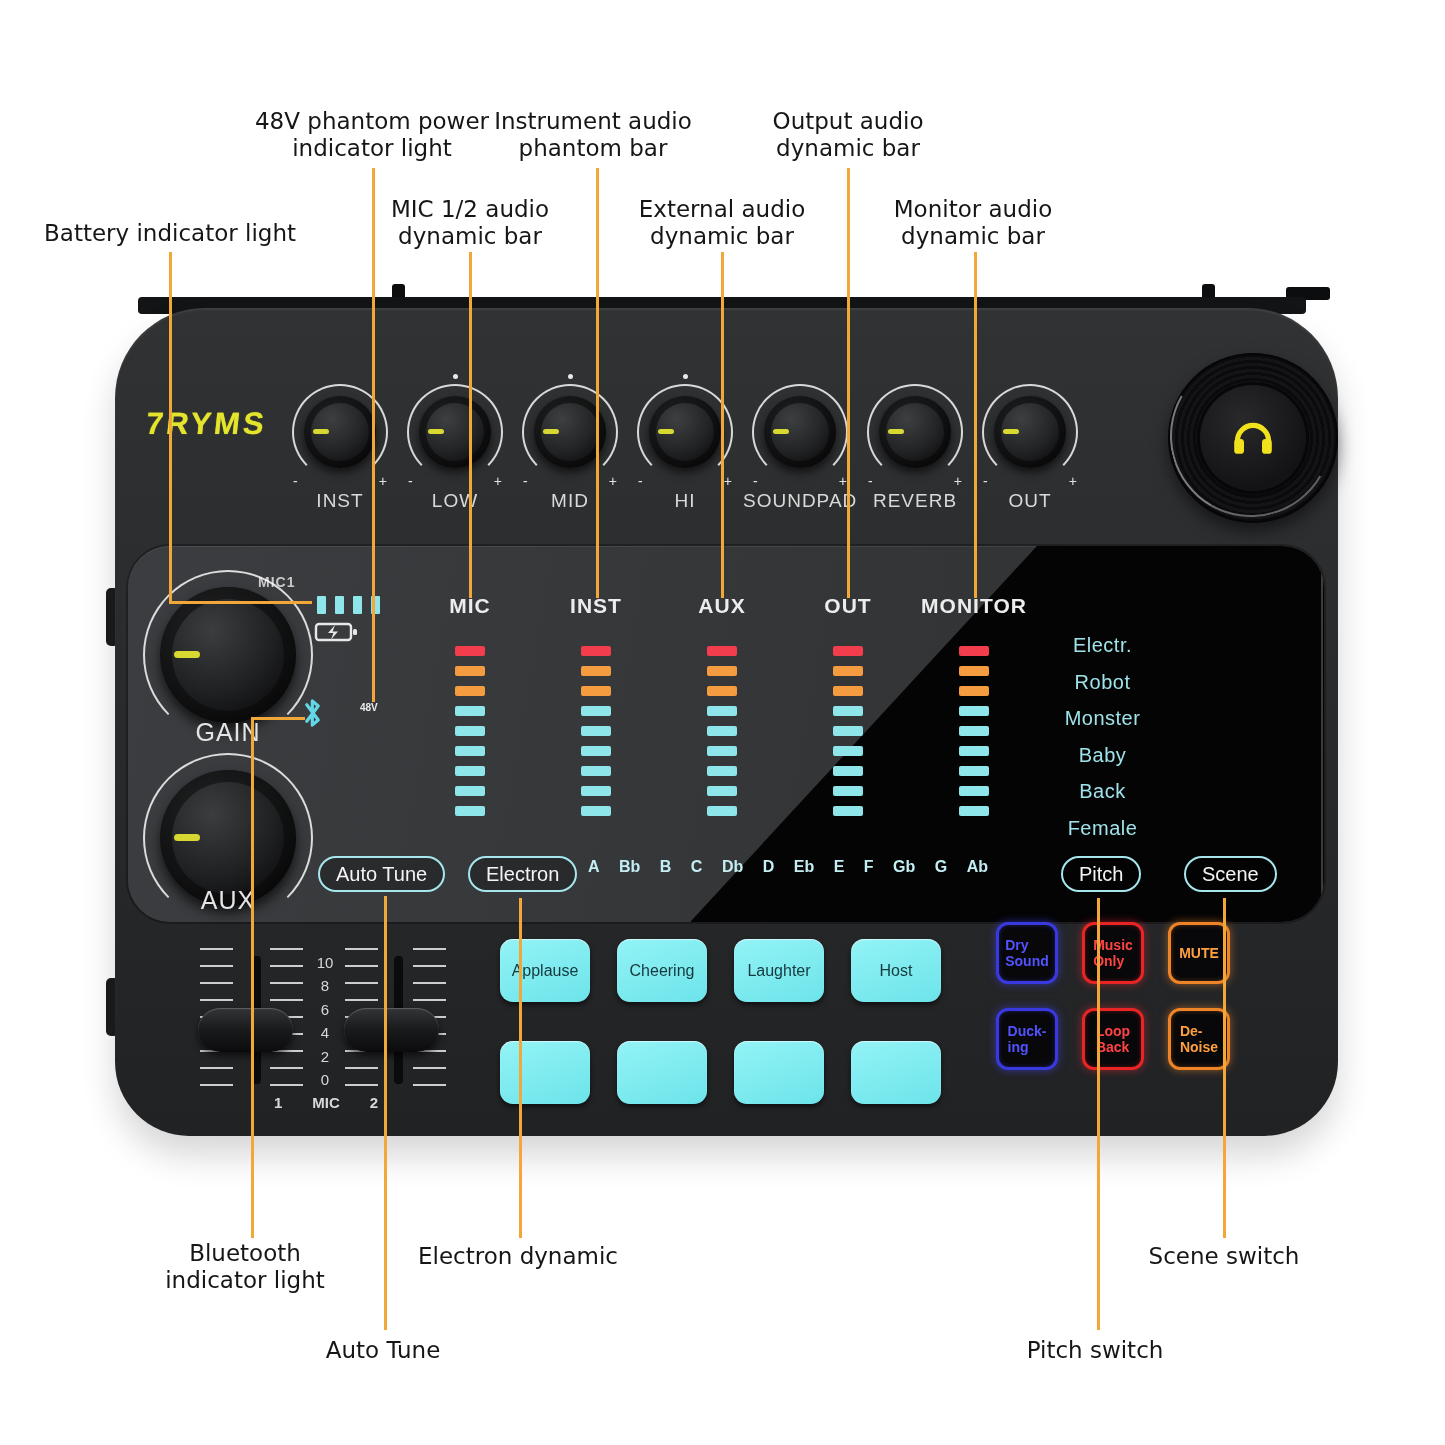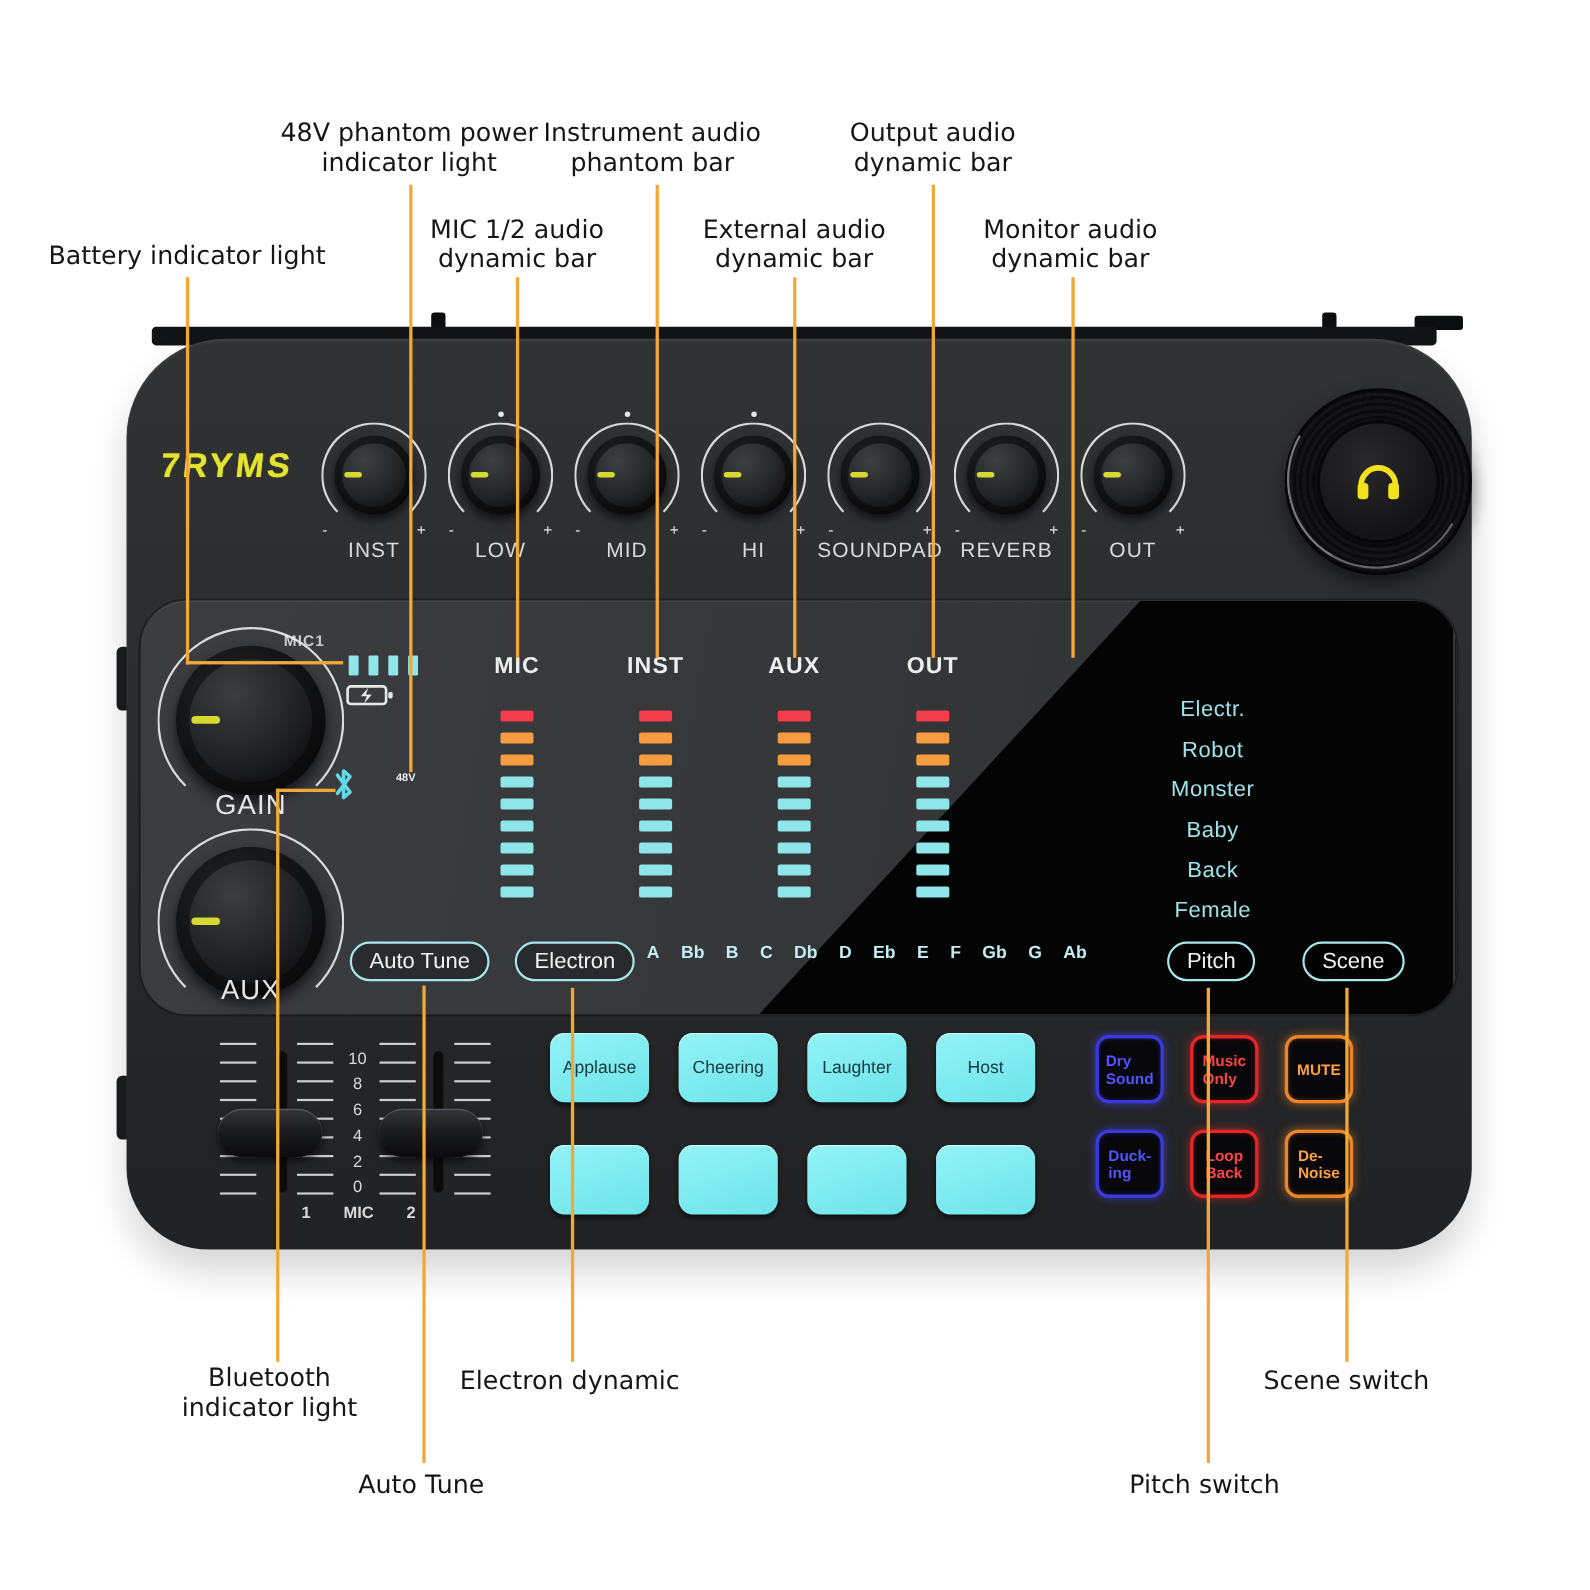--- a/index.html
+++ b/index.html
@@ -122,21 +122,21 @@
 
   
   #pads { position:absolute; left:500px; top:939px; display:grid; z-index:20;
           grid-template-columns:repeat(4, 90px); column-gap:27px; row-gap:39px; }
   .pad { width:90px; height:63px; border-radius:13px; display:flex; align-items:center; justify-content:center;
          background:linear-gradient(160deg,#93f3f6 0%, #6ce4ea 100%);
          box-shadow:0 3px 5px rgba(0,0,0,.55), inset 0 1px 1px rgba(255,255,255,.6);
          color:#163а3d; color:#15393d; font-size:16px; }
 
   
-  #fxgrid { position:absolute; left:996px; top:941px; display:grid; z-index:20;
+  #fxgrid { position:absolute; left:996px; top:922px; display:grid; z-index:20;
             grid-template-columns:repeat(3, 62px); column-gap:27px; row-gap:39px;gap:24px; }
   .fxbtn { width:62px; height:62px; border-radius:12px; background:#08080a; display:flex; align-items:center;
            justify-content:center; text-align:left; font-size:14px; font-weight:bold; line-height:1.15;
            white-space:pre-line; }
   .fx-blue   { border:3px solid #3939e0; color:#5252ff; box-shadow:0 0 9px rgba(70,70,255,.55), inset 0 0 5px rgba(70,70,255,.35); }
   .fx-red    { border:3px solid #e82424; color:#ff4343; box-shadow:0 0 9px rgba(255,45,45,.5), inset 0 0 5px rgba(255,45,45,.3); }
   .fx-orange { border:3px solid #ef8426; color:#ffa040; box-shadow:0 0 9px rgba(255,150,45,.5), inset 0 0 5px rgba(255,150,45,.3); }
 </style>
 </head>
 <body>
@@ -367,20 +367,34 @@
           <div class="meter-seg" style="background: rgb(245, 155, 64);"></div>
           <div class="meter-seg" style="background: rgb(245, 155, 64);"></div>
           <div class="meter-seg" style="background: rgb(143, 230, 234);"></div>
           <div class="meter-seg" style="background: rgb(143, 230, 234);"></div>
           <div class="meter-seg" style="background: rgb(143, 230, 234);"></div>
           <div class="meter-seg" style="background: rgb(143, 230, 234);"></div>
           <div class="meter-seg" style="background: rgb(143, 230, 234);"></div>
           <div class="meter-seg" style="background: rgb(143, 230, 234);"></div>
         </div>
       </div>
+      <div class="meter-cell">
+        <div class="meter-label">MONITOR</div>
+        <div class="meter-stack">
+          <div class="meter-seg" style="background: rgb(242, 61, 76);"></div>
+          <div class="meter-seg" style="background: rgb(245, 155, 64);"></div>
+          <div class="meter-seg" style="background: rgb(245, 155, 64);"></div>
+          <div class="meter-seg" style="background: rgb(143, 230, 234);"></div>
+          <div class="meter-seg" style="background: rgb(143, 230, 234);"></div>
+          <div class="meter-seg" style="background: rgb(143, 230, 234);"></div>
+          <div class="meter-seg" style="background: rgb(143, 230, 234);"></div>
+          <div class="meter-seg" style="background: rgb(143, 230, 234);"></div>
+          <div class="meter-seg" style="background: rgb(143, 230, 234);"></div>
+        </div>
+      </div>
     </div>
 
   <div id="fx-left" class="fx-col">
       <div class="effect-item">Electr.</div>
       <div class="effect-item">Robot</div>
       <div class="effect-item">Monster</div>
       <div class="effect-item">Baby</div>
       <div class="effect-item">Back</div>
       <div class="effect-item">Female</div>
     </div>

